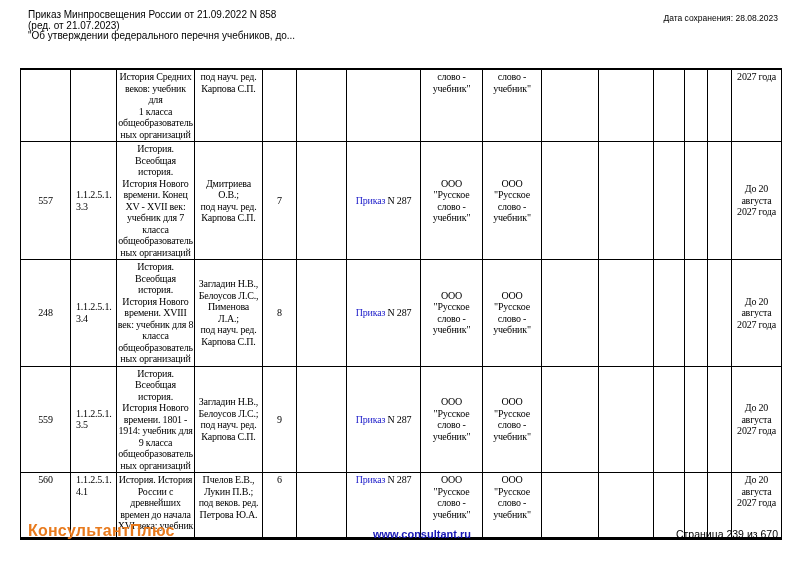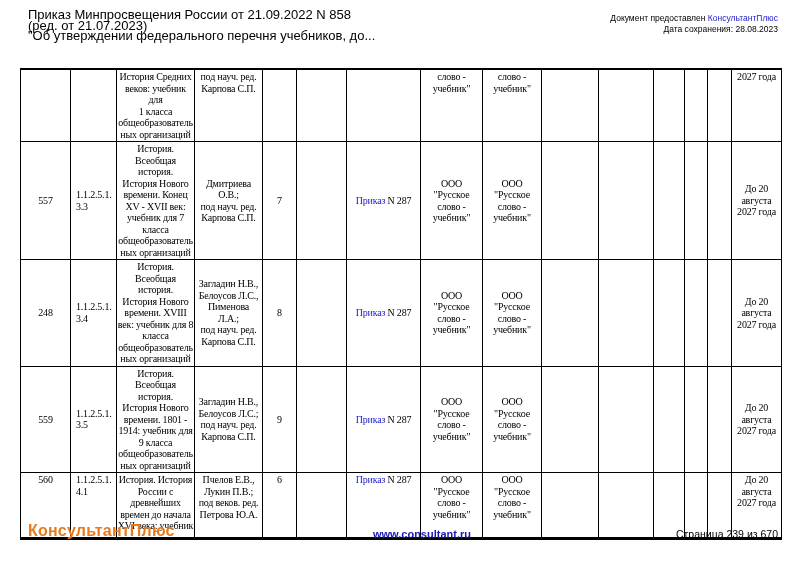--- a/index.html
+++ b/index.html
@@ -2,21 +2,21 @@
 <html><head>
 <meta charset="utf-8">
 <style>
   * { margin:0; padding:0; box-sizing:border-box; }
   html,body { width:800px; height:566px; background:#ffffff; overflow:hidden; }
   body { position:relative; font-family:"Liberation Sans", sans-serif; color:#000; }
 
   
   .hdr-left {
     position:absolute; left:28px; top:10px;
-    font-size:13px; line-height:10.5px; white-space:pre-line;
+    font-size:10px; line-height:10.5px; white-space:pre-line;
   }
   .hdr-right {
     position:absolute; right:22px; top:13px;
     font-size:8.5px; line-height:11px; text-align:right;
   }
   .doc-link { color:#2323cb; cursor:pointer; }
 
   
   .tbl-wrap { position:absolute; left:20px; top:68px; }
   table.fpu {
@@ -51,21 +51,20 @@
   }
 </style>
 </head>
 <body>
 
 <div class="hdr-left">Приказ Минпросвещения России от 21.09.2022 N 858
 (ред. от 21.07.2023)
 "Об утверждении федерального перечня учебников, до...</div>
 
 <div class="hdr-right">
-  <div><span>Документ предоставлен </span><span class="doc-link">КонсультантПлюс</span></div>
   <div>Дата сохранения: 28.08.2023</div>
 </div>
 
 <div class="tbl-wrap">
   <table class="fpu">
     <colgroup>
         <col style="width: 50px;">
         <col style="width: 46px;">
         <col style="width: 78px;">
         <col style="width: 68px;">

